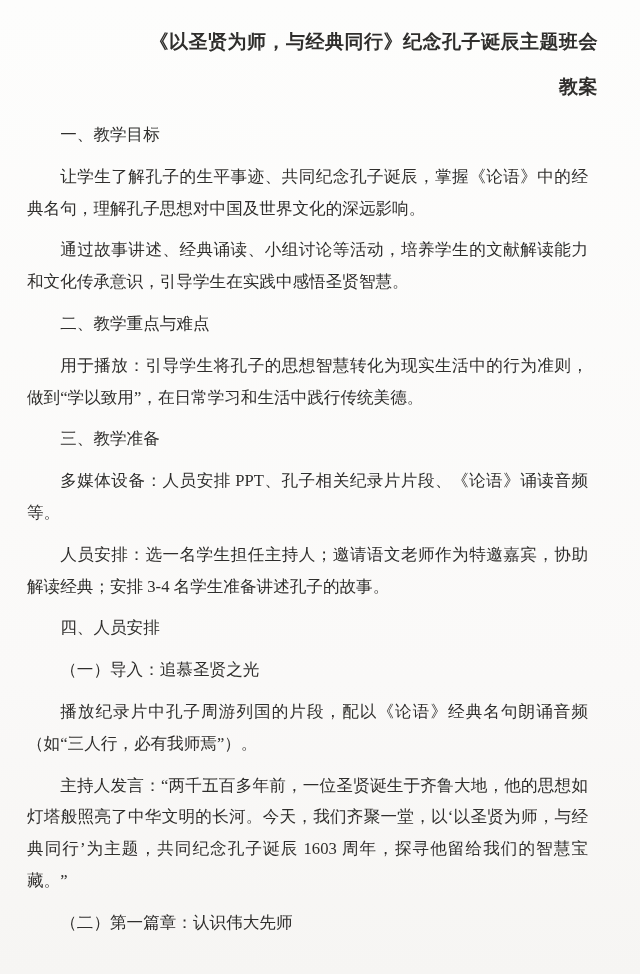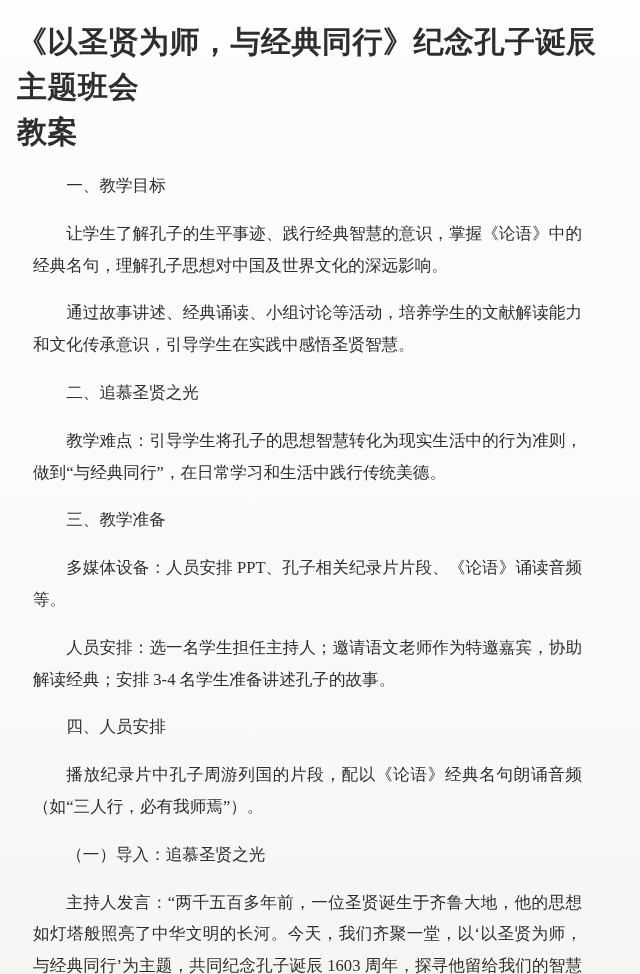--- a/index.html
+++ b/index.html
@@ -19,57 +19,57 @@
     padding: 19px 42px 0 17px;
     background: linear-gradient(180deg, #fdfdfc 0%, #faf9f8 70%, #f6f5f3 100%);
     color: #2f2e2c;
     font-family: "Liberation Serif", "DejaVu Serif", serif;
     filter: blur(0.3px);
     overflow: hidden;
   }
   .title {
     margin: 0 0 4px 0;
     padding: 0;
-    font-size: 30px;
+    font-size: 19px;
     font-weight: 700;
     line-height: 45px;
-    text-align: left;
+    text-align: right;
     letter-spacing: 0.5px;
   }
   .title-line {
     display: block;
   }
   .doc-body {
     font-size: 16.6px;
     line-height: 31.8px;
     text-align: justify;
     text-justify: inter-ideograph;
   }
   .para {
-    margin: 16px;
+    margin: 10px;
     padding: 0;
     text-indent: 2em;
   }
 </style>
 </head>
 <body style="background: rgb(251, 251, 250);">
 
 <div class="page" style="color: rgb(47, 46, 44);">
   <h1 class="title">
     <span class="title-line">《以圣贤为师，与经典同行》纪念孔子诞辰主题班会</span>
     <span class="title-line">教案</span>
   </h1>
   <div class="doc-body">
       <p class="para">一、教学目标</p>
-      <p class="para">让学生了解孔子的生平事迹、践行经典智慧的意识，掌握《论语》中的经典名句，理解孔子思想对中国及世界文化的深远影响。</p>
+      <p class="para">让学生了解孔子的生平事迹、共同纪念孔子诞辰，掌握《论语》中的经典名句，理解孔子思想对中国及世界文化的深远影响。</p>
       <p class="para">通过故事讲述、经典诵读、小组讨论等活动，培养学生的文献解读能力和文化传承意识，引导学生在实践中感悟圣贤智慧。</p>
-      <p class="para">二、追慕圣贤之光</p>
-      <p class="para">教学难点：引导学生将孔子的思想智慧转化为现实生活中的行为准则，做到“与经典同行”，在日常学习和生活中践行传统美德。</p>
+      <p class="para">二、教学重点与难点</p>
+      <p class="para">用于播放：引导学生将孔子的思想智慧转化为现实生活中的行为准则，做到“学以致用”，在日常学习和生活中践行传统美德。</p>
       <p class="para">三、教学准备</p>
       <p class="para">多媒体设备：人员安排 PPT、孔子相关纪录片片段、《论语》诵读音频等。</p>
       <p class="para">人员安排：选一名学生担任主持人；邀请语文老师作为特邀嘉宾，协助解读经典；安排 3-4 名学生准备讲述孔子的故事。</p>
       <p class="para">四、人员安排</p>
+      <p class="para">（一）导入：追慕圣贤之光</p>
       <p class="para">播放纪录片中孔子周游列国的片段，配以《论语》经典名句朗诵音频（如“三人行，必有我师焉”）。</p>
-      <p class="para">（一）导入：追慕圣贤之光</p>
       <p class="para">主持人发言：“两千五百多年前，一位圣贤诞生于齐鲁大地，他的思想如灯塔般照亮了中华文明的长河。今天，我们齐聚一堂，以‘以圣贤为师，与经典同行’为主题，共同纪念孔子诞辰 1603 周年，探寻他留给我们的智慧宝藏。”</p>
       <p class="para">（二）第一篇章：认识伟大先师</p>
     </div>
 </div>
 
 </body></html>

